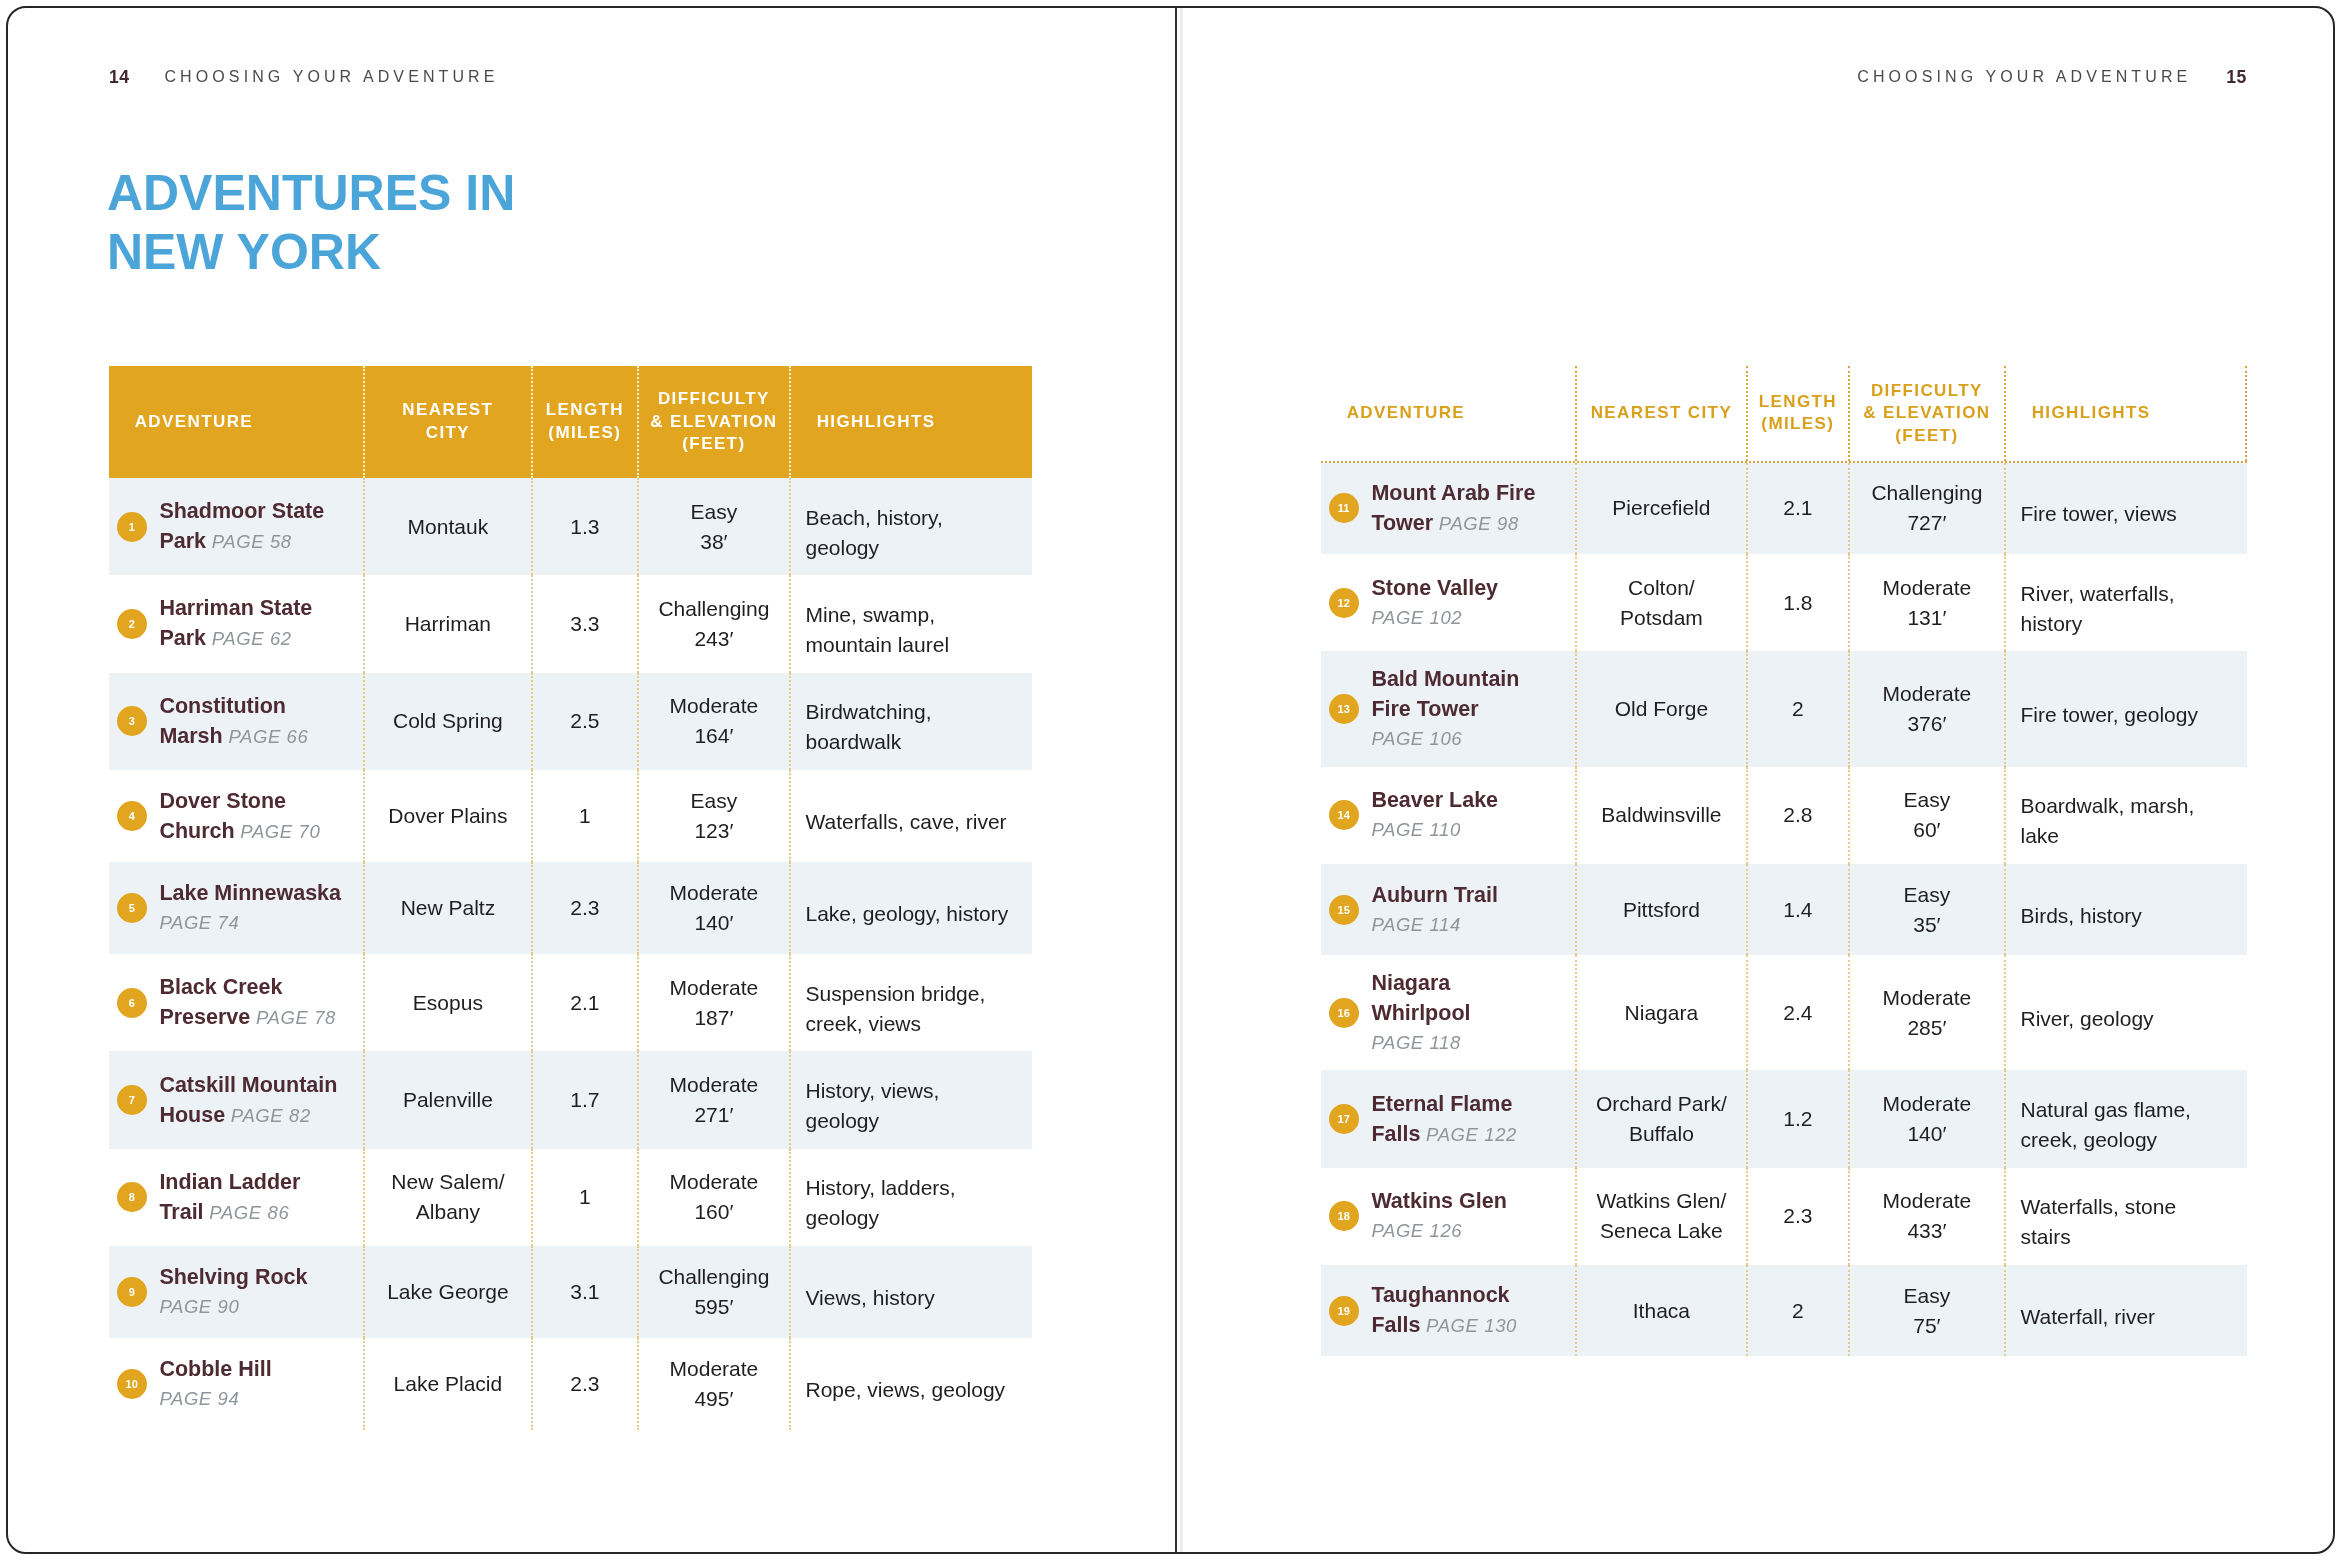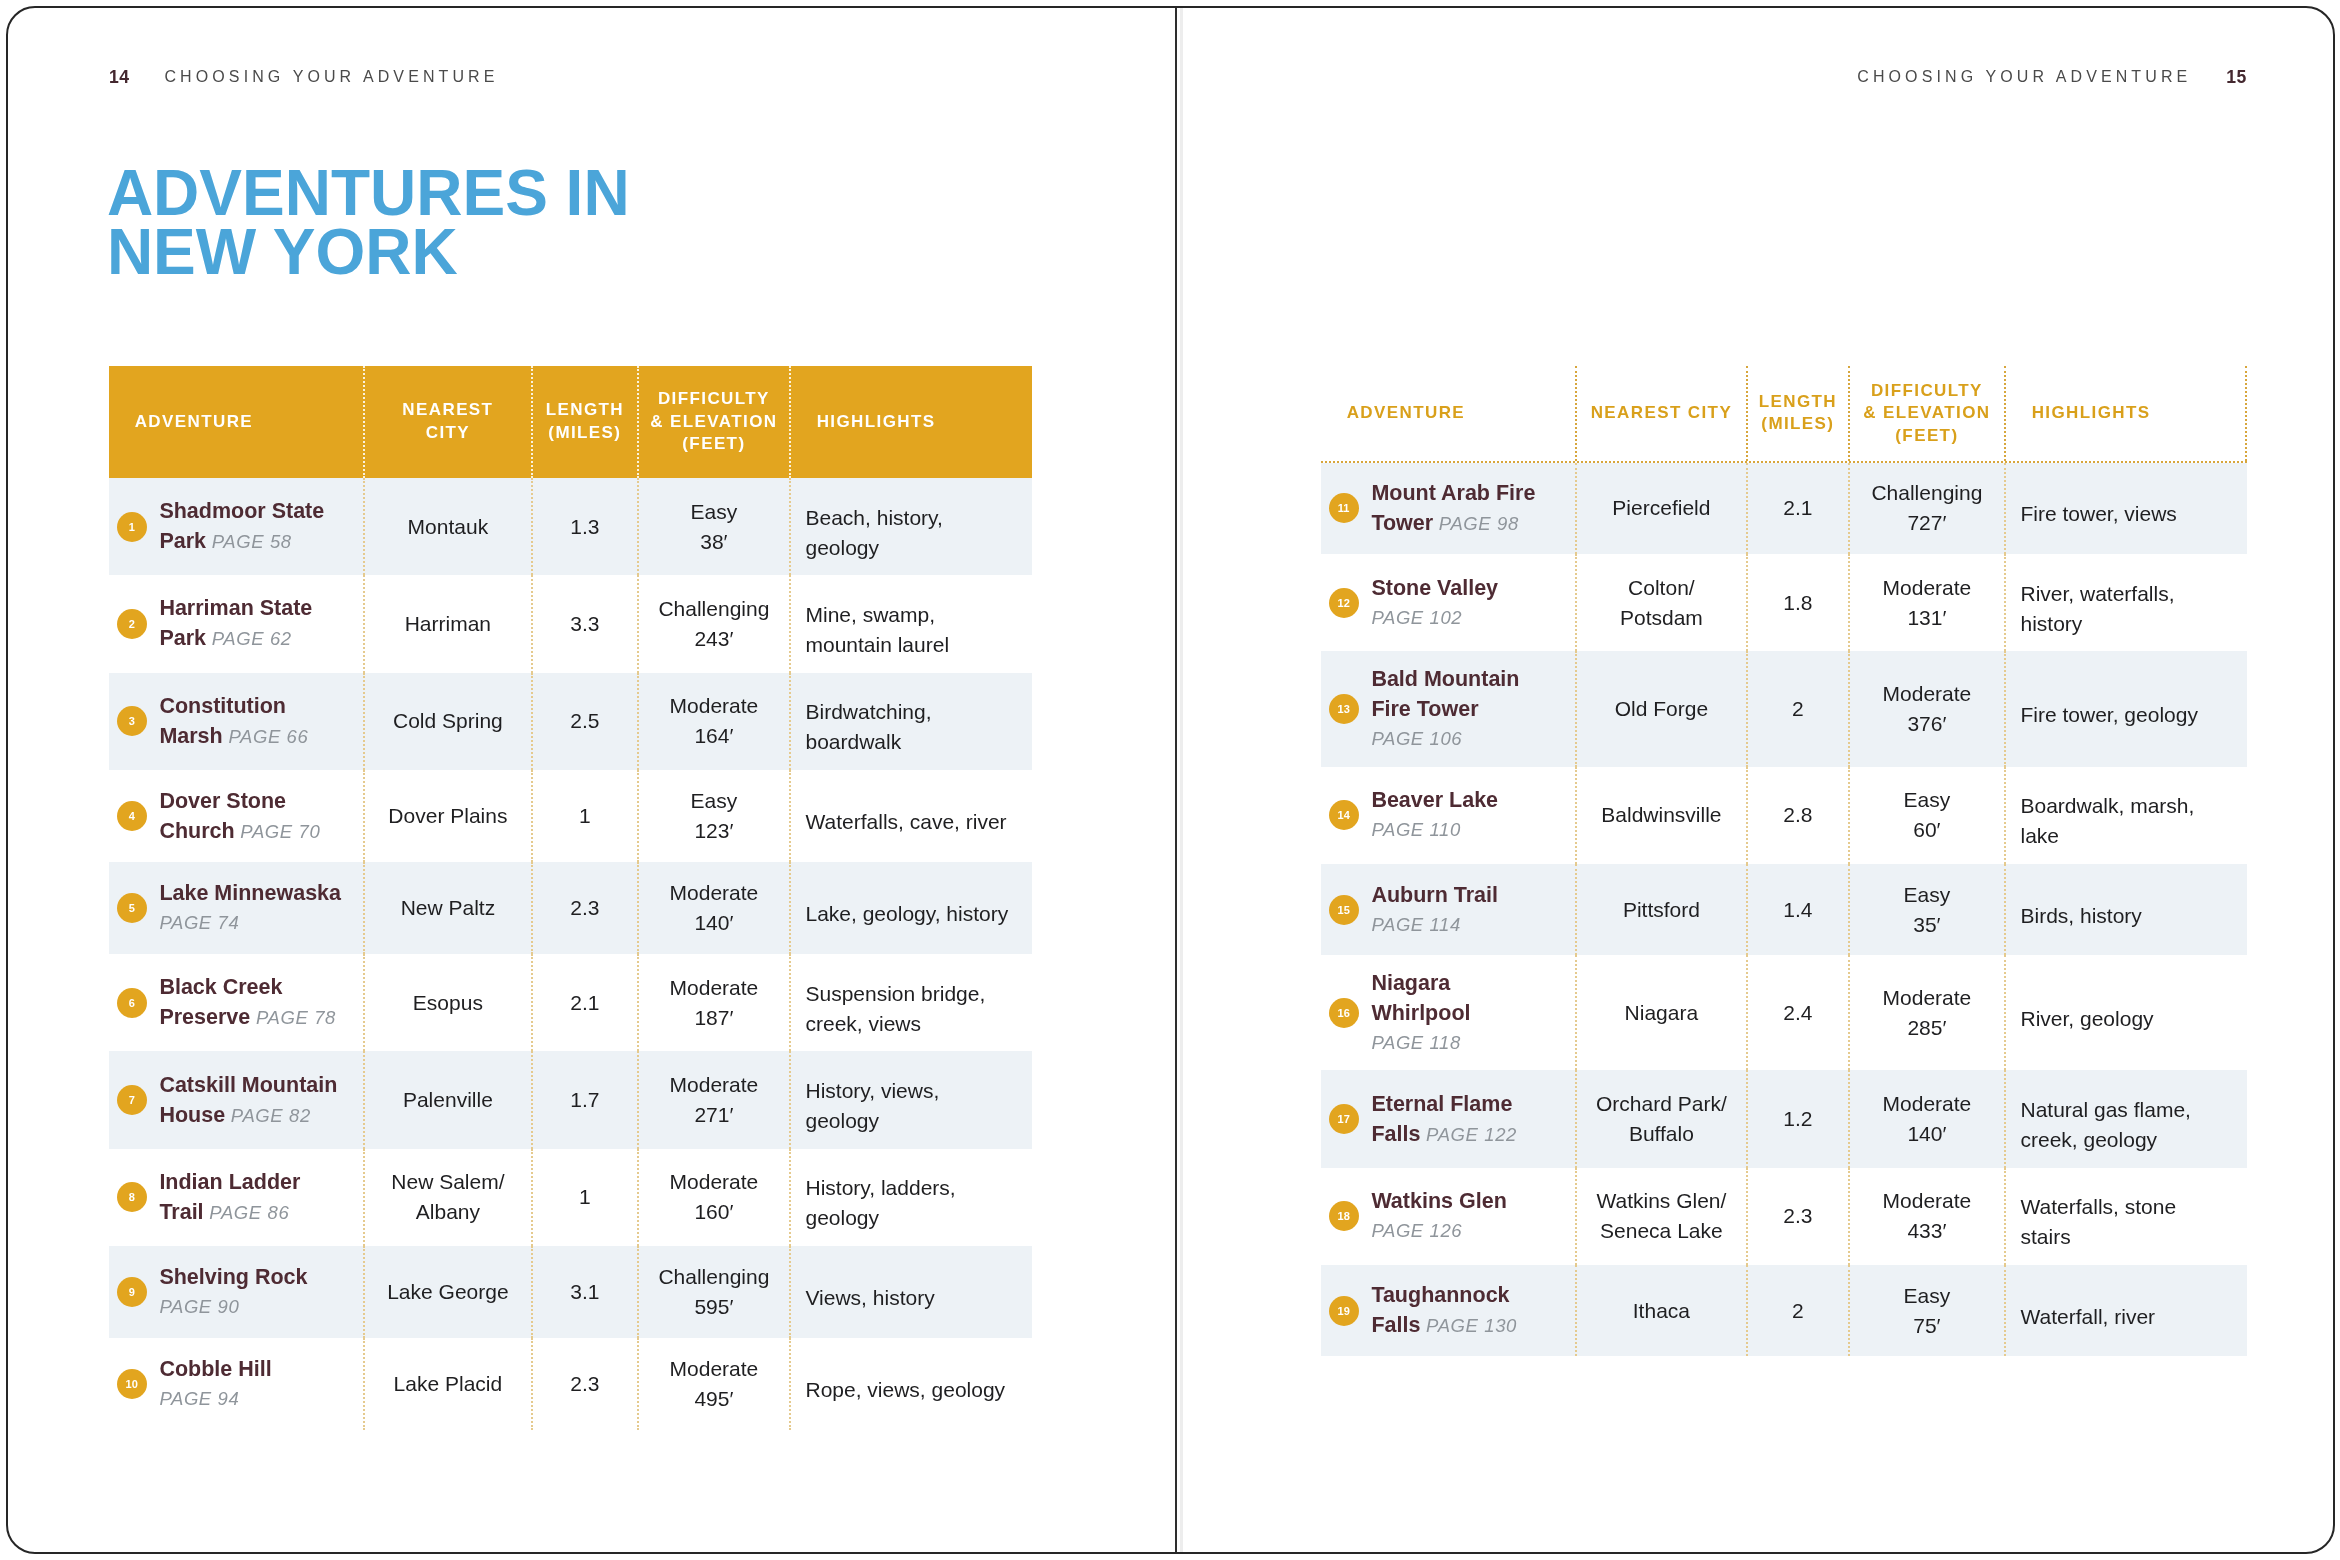--- a/index.html
+++ b/index.html
@@ -1,35 +1,35 @@
 <!DOCTYPE html>
 <html><head>
 <meta charset="utf-8">
 <style>
   html,body{margin:0;padding:0;background:#ffffff;}
   body{width:2341px;height:1560px;position:relative;font-family:"Liberation Sans",sans-serif;
        -webkit-font-smoothing:antialiased;}
   .frame{position:absolute;left:5.9px;top:5.9px;right:5.9px;bottom:5.9px;border:2px solid var(--border);
-         border-radius:29px;background:#fff;overflow:hidden;}
+         border-radius:20px;background:#fff;overflow:hidden;}
   .fold{position:absolute;left:1167px;top:0;width:2px;height:100%;background:#2e2e2e;}
   .fold::after{content:"";position:absolute;left:4.9px;top:0;width:2.9px;height:100%;background:#ededed;}
   .page{position:absolute;top:0;height:100%;width:1170px;}
   .page-left{left:0;}
   .page-right{left:1170px;}
 
   
   .rh{position:absolute;top:59px;display:flex;align-items:center;gap:35px;
       font-size:16px;letter-spacing:4.1px;color:var(--headgray);}
   .page-left .rh{left:101px;}
   .page-right .rh{right:101px;}
   .rh .num{font-size:17.6px;font-weight:bold;letter-spacing:0.5px;color:var(--pagenum);}
 
   
   .title{position:absolute;left:99px;top:156px;color:var(--blue);font-weight:800;
-         font-size:64px;line-height:59px;letter-spacing:0px;}
+         font-size:50px;line-height:59px;letter-spacing:0px;}
 
   
   .tbl{position:absolute;}
   .tbl-left{left:101px;top:358px;width:923px;}
   .tbl-right{left:143px;top:358px;width:926px;}
   .thead,.trow{display:grid;}
   .tbl-left .thead,.tbl-left .trow{grid-template-columns:256px 168px 106px 152px 241px;}
   .tbl-right .thead,.tbl-right .trow{grid-template-columns:256px 171px 102px 156px 241px;}
 
   .hcell{display:flex;flex-direction:column;justify-content:center;

